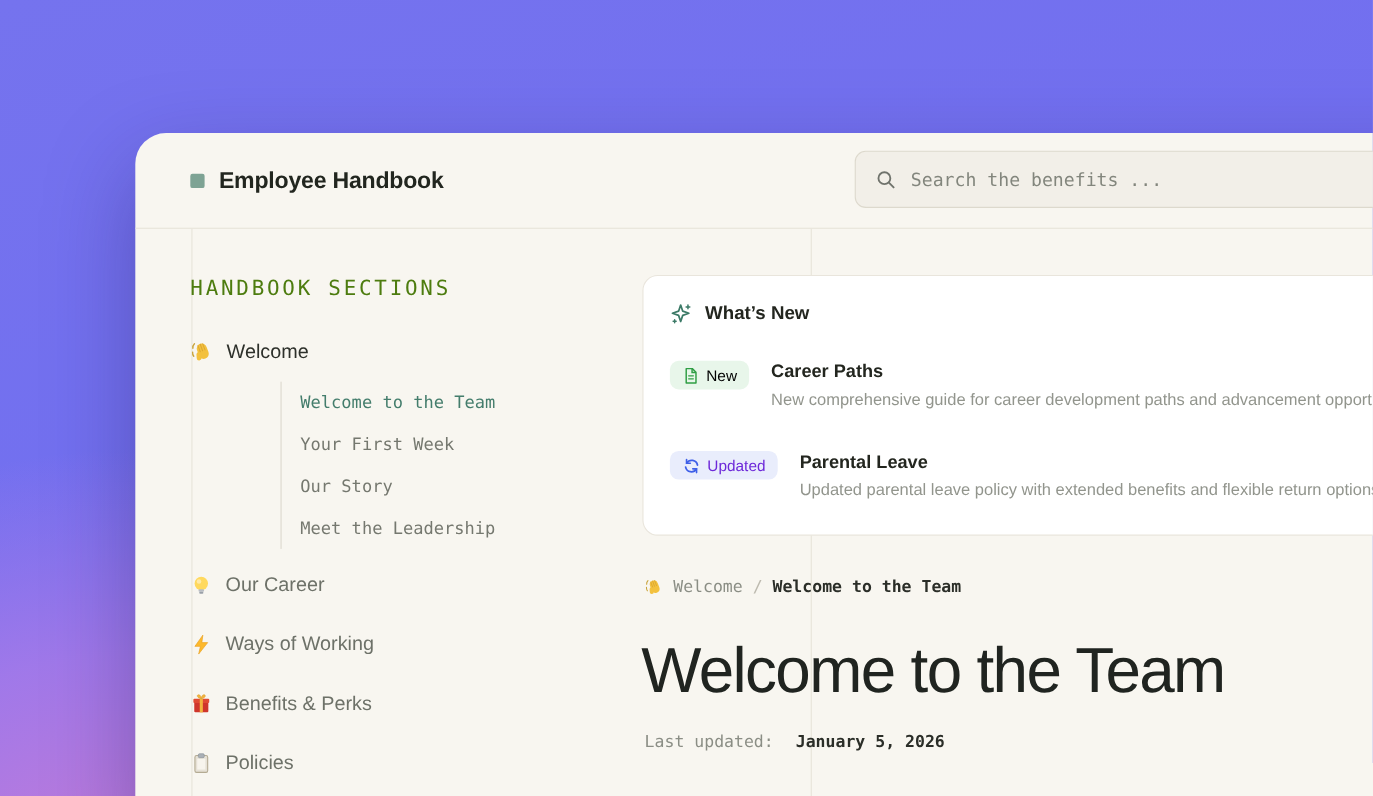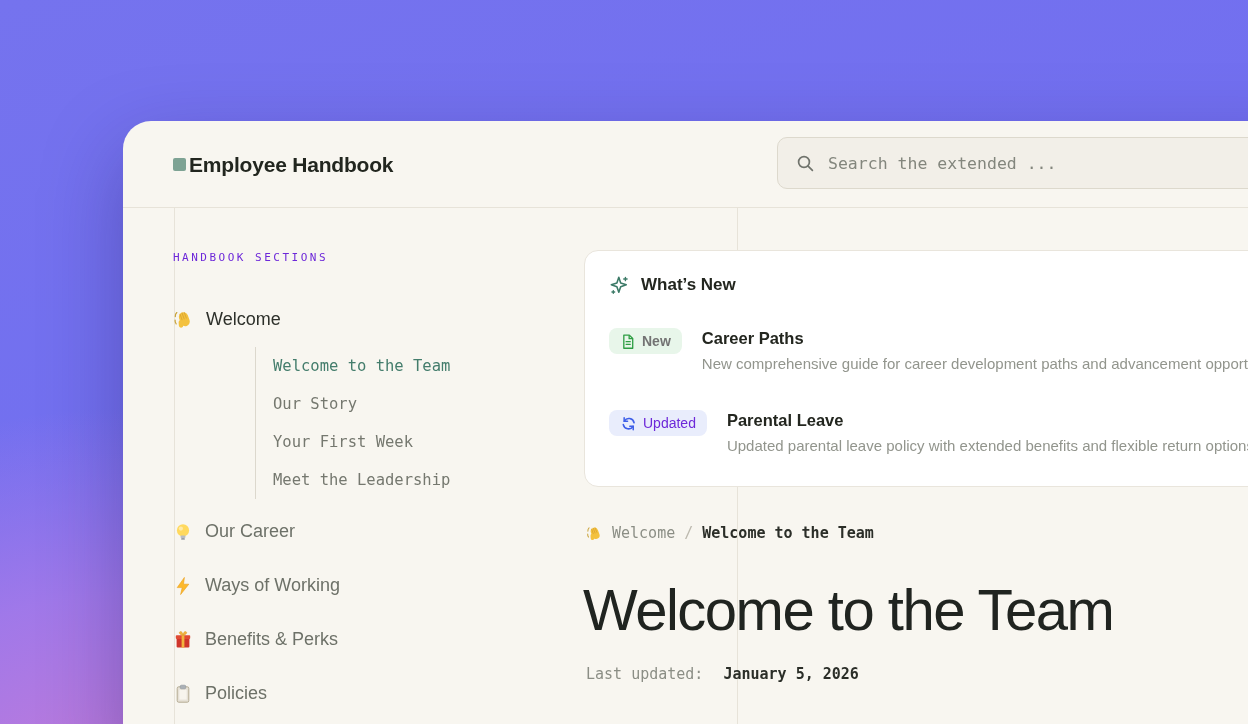--- a/index.html
+++ b/index.html
@@ -24,35 +24,35 @@
   
   .vrule { position:absolute; top:87px; bottom:0; width:1px; background:#e7e3d9; z-index:0; }
   .vrule-left { left:51px; }
   .vrule-main { left:614px; }
 
   
   .hdr {
     position:absolute; left:0; top:0; right:0; height:87px;
     border-bottom:1px solid #e7e3d9; z-index:3;
   }
-  .brand { position:absolute; left:50px; top:0; height:87px; display:flex; align-items:center; gap:3px; }
+  .brand { position:absolute; left:50px; top:0; height:87px; display:flex; align-items:center; gap:13px; }
   .logo { width:13px; height:13px; border-radius:2px; background:#7ea394; display:inline-block; }
   .brand-title { font-size:21px; font-weight:600; color:#22261f; letter-spacing:-.2px; }
   .search {
     position:absolute; left:654px; top:16px; width:560px; height:52px;
     background:#f2efe8; border:1px solid #ddd9cd; border-radius:10px;
     display:flex; align-items:center; gap:13px; padding-left:18px; cursor:text;
   }
   .search-ph { font-family:"DejaVu Sans Mono","Liberation Mono",monospace; font-size:16.5px; color:#83867d; }
 
   
   .side-head {
     position:absolute; left:50px; top:130px;
     font-family:"DejaVu Sans Mono","Liberation Mono",monospace;
-    font-size:11px; letter-spacing:2.5px; color:#6d28d9; z-index:1;
+    font-size:19px; letter-spacing:2.5px; color:#4d7c0f; z-index:1;
   }
   .side-item {
     position:absolute; left:50px; display:flex; align-items:center; gap:12px;
     font-size:18px; color:#6d7168; cursor:pointer; z-index:1; white-space:nowrap;
   }
   .side-item.active { color:#2d302a; font-weight:500; }
   .side-item svg { flex:0 0 auto; }
   .subnav {
     position:absolute; left:132px; top:226px; list-style:none;
     border-left:1px solid #dcd8cd; z-index:1;
@@ -69,21 +69,21 @@
     position:absolute; left:461px; top:129px; width:724px; height:237px;
     background:#ffffff; border:1px solid #e9e5dc; border-radius:14px;
     padding:24px; z-index:2; overflow:hidden;
   }
   .wn-head { display:flex; align-items:center; gap:12px; font-size:17px; font-weight:700; color:#23261f; }
   .wn-item { display:flex; align-items:flex-start; gap:20px; margin-top:32px; cursor:pointer; }
   .badge {
     display:inline-flex; align-items:center; gap:6px; height:26px; padding:0 11px;
     border-radius:8px; font-size:14px; font-weight:500; flex:0 0 auto; margin-top:1px;
   }
-  .badge-new { background:#e8f6ea; color:#737373;font-weight:bold; }
+  .badge-new { background:#e8f6ea; color:#000000; }
   .badge-upd { background:#e9edfc; color:#6d28d9; }
   .wn-title { font-size:16.5px; font-weight:600; color:#23261f; line-height:22px; }
   .wn-desc { font-size:15px; color:#92958d; line-height:19px; margin-top:5px; white-space:nowrap; }
 
   
   .breadcrumb {
     position:absolute; left:463px; top:403px; display:flex; align-items:center; gap:9px;
     font-family:"DejaVu Sans Mono","Liberation Mono",monospace; font-size:15px; z-index:1; white-space:nowrap;
   }
   .bc-section { color:#8b8e85; cursor:pointer; }
@@ -162,38 +162,38 @@
   <header class="hdr">
     <div class="brand">
       <span class="logo"></span>
       <span class="brand-title">Employee Handbook</span>
     </div>
     <div class="search">
       <svg width="19" height="19" viewBox="0 0 19 19">
         <circle cx="8" cy="8" r="5.4" fill="none" stroke="#70736c" stroke-width="1.7"></circle>
         <path d="M12.1 12.1 L16.4 16.4" stroke="#70736c" stroke-width="1.7" stroke-linecap="round"></path>
       </svg>
-      <span class="search-ph">Search the extended ...</span>
+      <span class="search-ph">Search the benefits ...</span>
     </div>
   </header>
 
   <nav>
     <div class="side-head">HANDBOOK SECTIONS</div>
 
     <div class="side-item active" style="top:188px;">
       <svg width="21" height="21" viewBox="0 0 20 20">
           <use href="#i-hand"></use>
         </svg>
       <span>Welcome</span>
     </div>
 
     <ul class="subnav">
       <li class="active">Welcome to the Team</li>
+      <li>Your First Week</li>
       <li>Our Story</li>
-      <li>Your First Week</li>
       <li>Meet the Leadership</li>
     </ul>
 
     <div class="side-item" style="top:400px;">
       <svg width="20" height="20" viewBox="0 0 20 20">
           <use href="#i-bulb"></use>
         </svg>
       <span>Our Career</span>
     </div>
     <div class="side-item" style="top:454px;">

